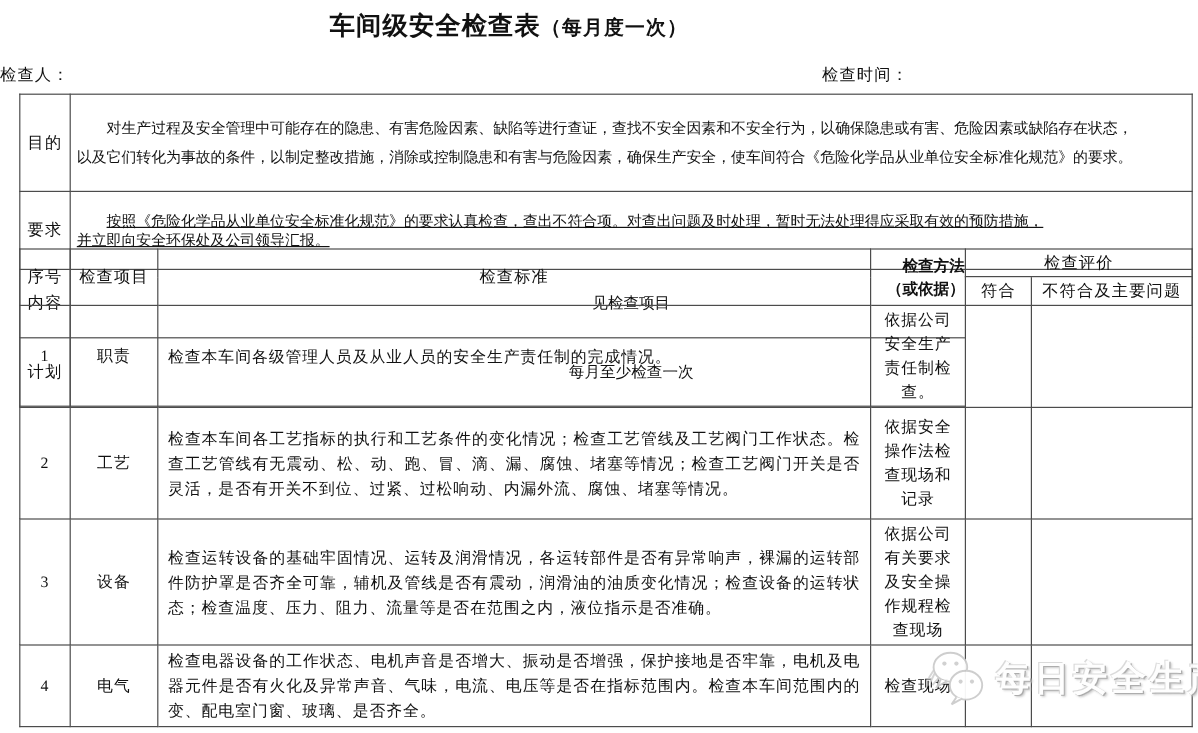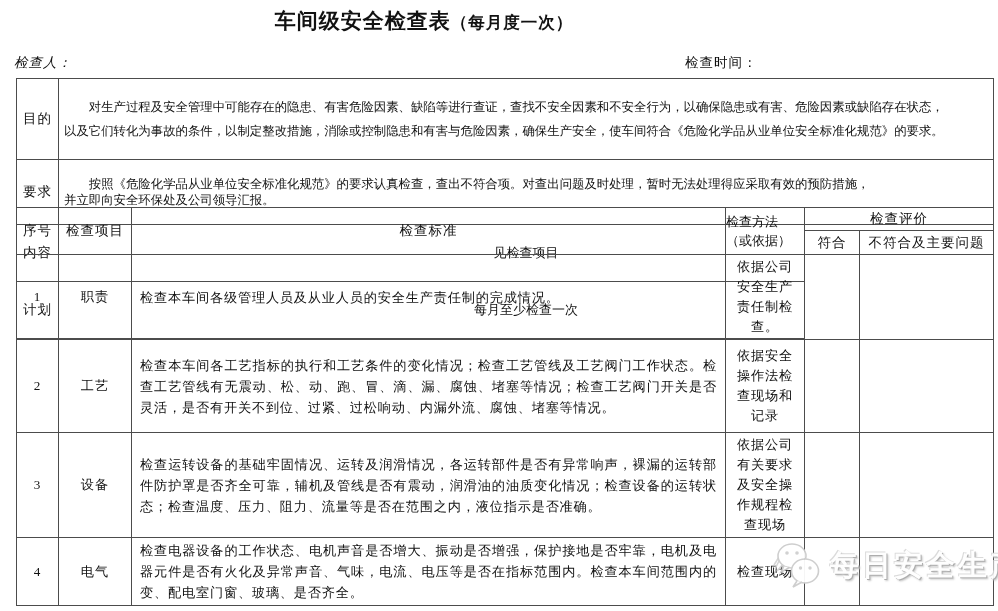--- a/index.html
+++ b/index.html
@@ -17,51 +17,51 @@
   .title-wrap {
     position: absolute; top: 7px; left: 0; width: 848px;
     text-align: center; font-weight: bold; letter-spacing: 1px;
   }
   .title-main { font-size: 21px; }
   .title-paren { font-size: 16.5px; }
 
   
   .meta-row { position: absolute; top: 54px; left: 0; width: 998px; height: 20px; font-size: 13.5px; }
   .meta-item { position: absolute; top: 0; white-space: nowrap; letter-spacing: 1px; }
-  .meta-inspector { left: 14px; font-style: italic; }
+  .meta-inspector { left: 0; }
   .meta-inspected { left: 237px; }
   .meta-time { left: 685px; }
 
   
   table { border-collapse: collapse; table-layout: fixed; position: absolute; left: 16px; width: 977px; }
   td { border: 1px solid #4c4c4c; vertical-align: middle; overflow: hidden; }
 
   .info-table { top: 78px; border-radius: 25px; }
   .info-table td.label {
     text-align: center; font-size: 13.5px; letter-spacing: 1px;
   }
   .info-table td.content {
     font-size: 12.4px; letter-spacing: 0px; padding: 16px 5px;
     white-space: pre-line; text-align: left; line-height: 1.85;
   }
   .info-table td.content.indent { text-indent: 2em; }
   .info-table td.content.center { text-align: center; white-space: normal; font-size: 13px; }
   .r-purpose td { height: 52px; }
   .r-purpose td.content { line-height: 24px; }
   .r-require td { height: 33px; margin-left: 22px; }
-  .r-require td.content { line-height: 16px; }
+  .r-require td.content { line-height: 16px; text-decoration: underline; }
   .r-content td { height: 23px; }
   .r-plan td { height: 22px; }
 
   .check-table { top: 207px; }
   .check-table td { font-size: 13.2px; }
   .check-table .hcell { text-align: center; letter-spacing: 1px; font-size: 13.5px; }
   .r-head1 td { height: 23px; }
   .r-head2 td { height: 24px; }
-  .method-head div { white-space: nowrap; text-align: left; font-size: 13px; line-height: 19px; letter-spacing: 0; }
+  .method-head div { white-space: nowrap; text-align: right; font-size: 13px; line-height: 19px; letter-spacing: 0; font-weight: bold; }
 
   .r1 td { height: 84px; }
   .r2 td { height: 93px; }
   .r3 td { height: 104px; }
   .r4 td { height: 64px; }
 
   td.no, td.item { text-align: center; letter-spacing: 1px; }
   td.standard {
     text-align: justify; padding: 2px 8px;
     line-height: 21px; letter-spacing: 0.8px;

